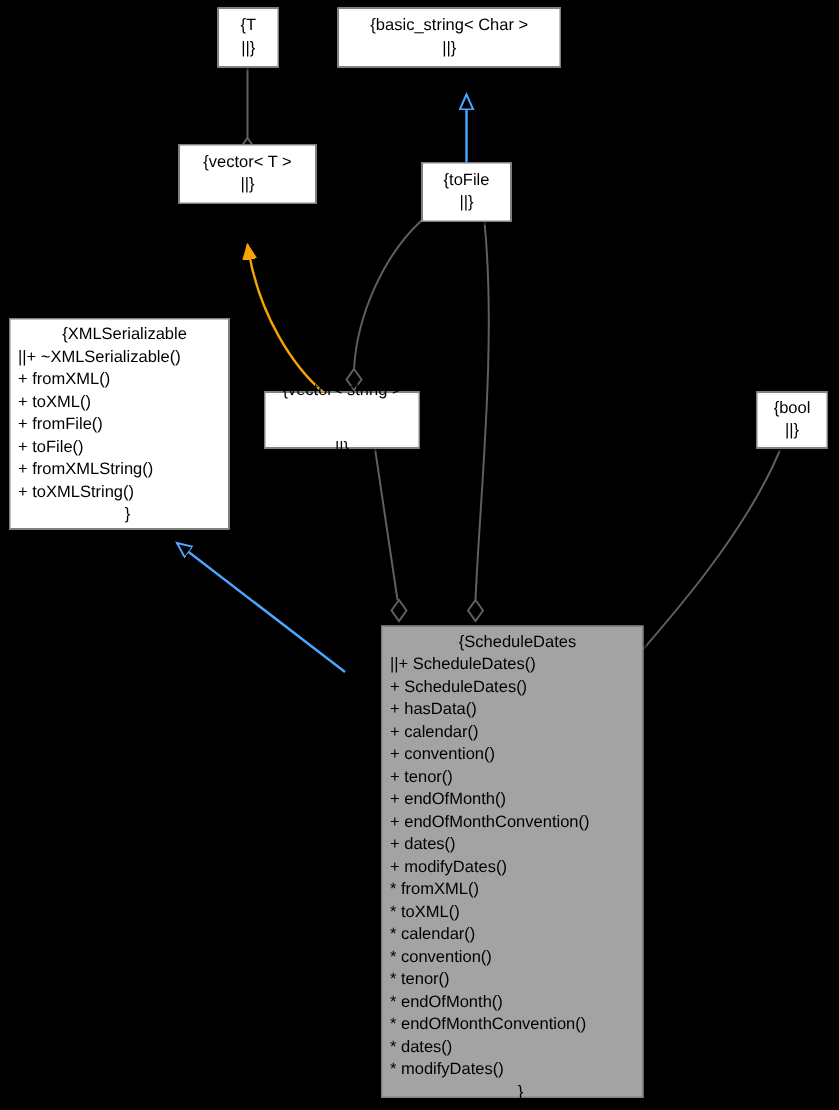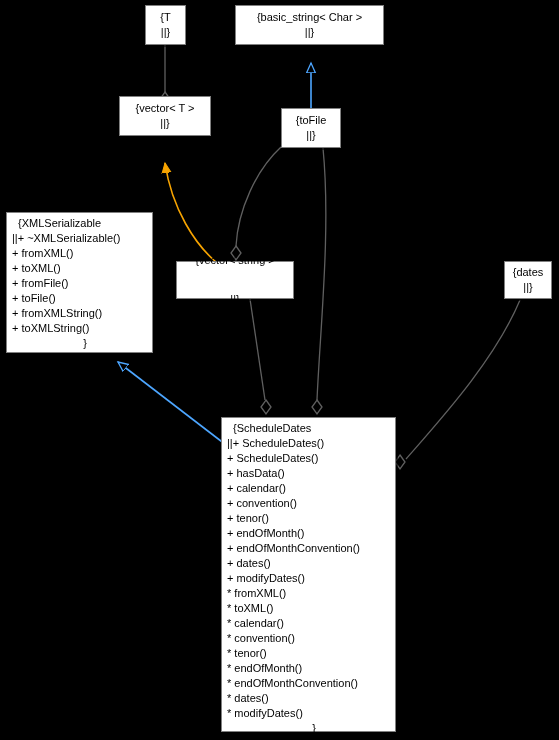--- a/index.html
+++ b/index.html
@@ -41,30 +41,32 @@
     display: flex;
     flex-direction: column;
     justify-content: center;
     align-items: center;
   }
   .node-list {
     text-align: left;
     padding: 3px 4px 3px 5px;
   }
   .node.highlight {
-    background: #ffffff;
+    background: #a3a3a3;
+    margin-left: 33px;
   }
   .nline {
     display: block;
     white-space: pre;
   }
   .nline.center {
     text-align: center;
   }
   .nline.title {
+    text-align: center;
     padding-left: 6px;
   }
   .nline.closer {
     text-align: center;
     padding-left: 10px;
   }
 </style>
 </head>
 <body>
 
@@ -105,20 +107,20 @@
       </g>
       <g>
         <path d="M 520 300 C 495 360 440 420 406 459" fill="none" stroke="#606060" stroke-width="1.3"></path>
         <path d="M 400 455 L 405 462 L 400 469 L 395 462 z" fill="#000000" stroke="#606060" stroke-width="1.3"></path>
       </g>
       <g>
         <path d="M 230 448 L 118 362" fill="none" stroke="#4da6ff" stroke-width="1.6" marker-end="url(#mk7)"></path>
       </g>
     </svg>
 <div class="node shadow node-centered" style="left: 145px; top: 5px; width: 41px; height: 40px;"><span class="nline center">{T</span><span class="nline center">||}</span></div>
-    <div class="node shadow node-centered" style="left: 235px; top: 5px; width: 149px; height: 40px;"><span class="nline center">{basic_string&lt; Char &gt;</span><span class="nline center">||}</span></div>
+    <div class="node shadow node-centered" style="left: 225px; top: 5px; width: 149px; height: 40px;"><span class="nline center">{basic_string&lt; Char &gt;</span><span class="nline center">||}</span></div>
     <div class="node shadow node-centered" style="left: 119px; top: 96px; width: 92px; height: 40px;"><span class="nline center">{vector&lt; T &gt;</span><span class="nline center">||}</span></div>
     <div class="node shadow node-centered" style="left: 281px; top: 108px; width: 60px; height: 40px;"><span class="nline center">{toFile</span><span class="nline center">||}</span></div>
     <div class="node shadow node-list" style="left: 6px; top: 212px; width: 147px; height: 141px;"><span class="nline title">{XMLSerializable</span><span class="nline">||+ ~XMLSerializable()</span><span class="nline">+ fromXML()</span><span class="nline">+ toXML()</span><span class="nline">+ fromFile()</span><span class="nline">+ toFile()</span><span class="nline">+ fromXMLString()</span><span class="nline">+ toXMLString()</span><span class="nline closer">}</span></div>
-    <div class="node shadow node-centered" style="left: 176px; top: 261px; width: 118px; height: 38px; gap: 24px;"><span class="nline center">{vector&lt; string &gt;</span><span class="nline center">||}</span></div>
-    <div class="node shadow node-centered" style="left: 504px; top: 261px; width: 48px; height: 38px;"><span class="nline center">{dates</span><span class="nline center">||}</span></div>
+    <div class="node shadow node-centered" style="left: 176px; top: 261px; width: 104px; height: 38px; gap: 24px;"><span class="nline center">{vector&lt; string &gt;</span><span class="nline center">||}</span></div>
+    <div class="node shadow node-centered" style="left: 504px; top: 261px; width: 48px; height: 38px;"><span class="nline center">{bool</span><span class="nline center">||}</span></div>
     <div class="node shadow node-list highlight" style="left: 221px; top: 417px; width: 175px; height: 315px;"><span class="nline title">{ScheduleDates</span><span class="nline">||+ ScheduleDates()</span><span class="nline">+ ScheduleDates()</span><span class="nline">+ hasData()</span><span class="nline">+ calendar()</span><span class="nline">+ convention()</span><span class="nline">+ tenor()</span><span class="nline">+ endOfMonth()</span><span class="nline">+ endOfMonthConvention()</span><span class="nline">+ dates()</span><span class="nline">+ modifyDates()</span><span class="nline">* fromXML()</span><span class="nline">* toXML()</span><span class="nline">* calendar()</span><span class="nline">* convention()</span><span class="nline">* tenor()</span><span class="nline">* endOfMonth()</span><span class="nline">* endOfMonthConvention()</span><span class="nline">* dates()</span><span class="nline">* modifyDates()</span><span class="nline closer">}</span></div>
   </div>
 
 </body></html>

